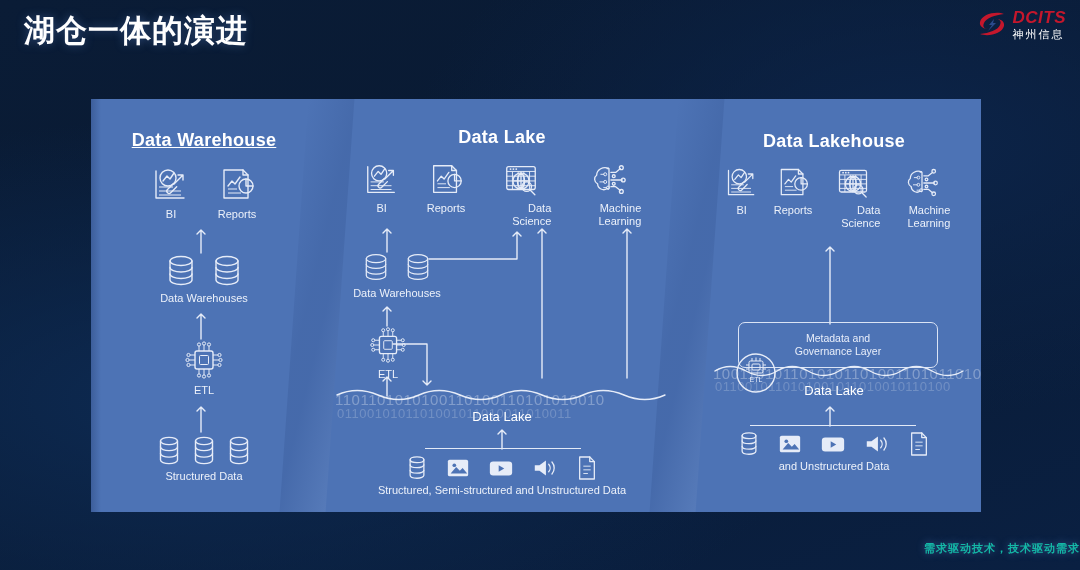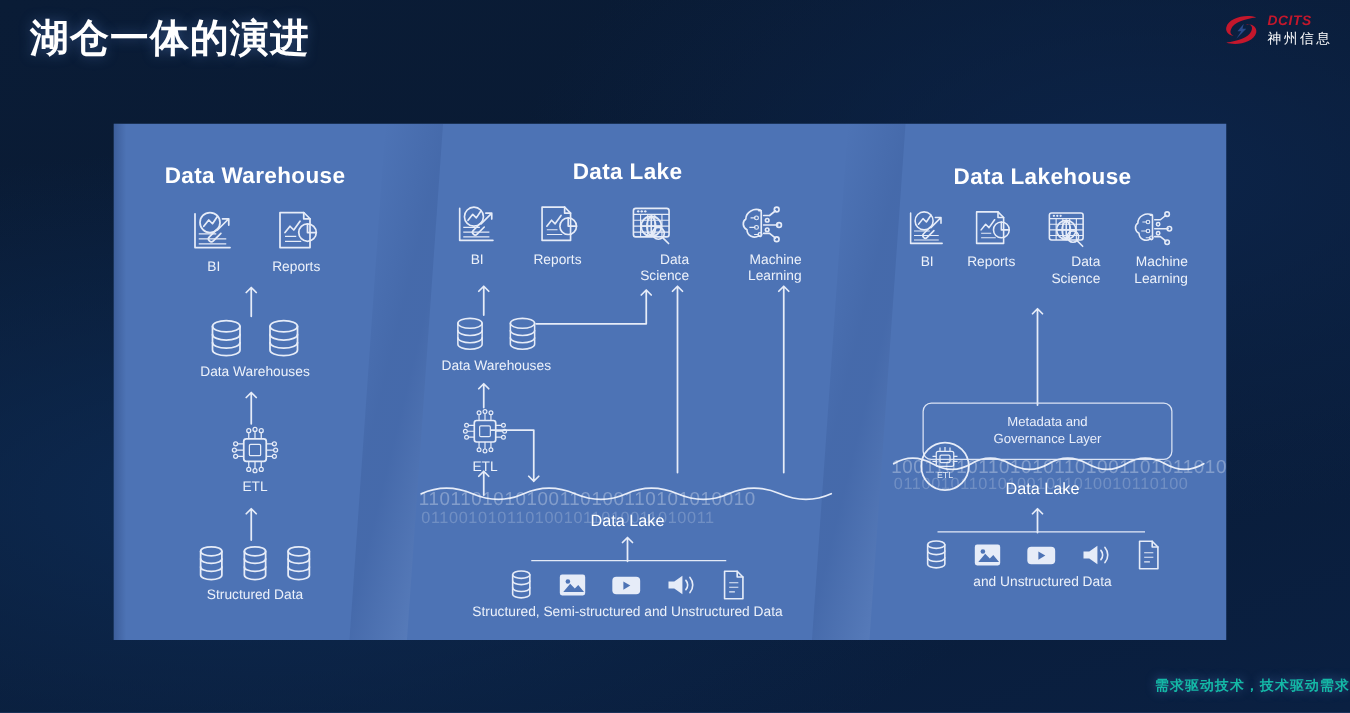--- a/index.html
+++ b/index.html
@@ -28,21 +28,21 @@
     text-shadow: 0 0 10px rgba(120,170,255,.35);
   }
   .logo {
     position: absolute;
     right: 14px; top: 8px;
     display: flex; align-items: center; gap: 5px;
   }
   .logo-mark { width: 32px; height: 32px; }
   .logo-text { display: flex; flex-direction: column; line-height: 1; }
   .logo-en {
-    font-size: 11px; font-weight: bold; color: #c4172c;
+    font-size: 17px; font-weight: bold; color: #c4172c;
     letter-spacing: .5px; font-style: italic;
   }
   .logo-cn {
     font-size: 11px; color: #ffffff; letter-spacing: 2px; margin-top: 3px;
   }
 
   
   .panel {
     position: absolute;
     left: 91px; top: 99px;
@@ -145,21 +145,21 @@
     <span class="logo-cn">神州信息</span>
   </span>
 </div>
 
 <div class="panel">
   <div class="panel-edge-l"></div>
   <div class="divider d1"></div>
   <div class="divider d2"></div>
 
   <div class="col col-dw">
-    <div class="col-title" style="top:31px;">Data Warehouse</div>
+    <div class="col-title" style="top:31px;text-decoration:underline;">Data Warehouse</div>
 
     <div class="node" style="left:33px; top:66px; width:160px;">
       <div class="icon-row" style="gap:26px;">
         <div class="icon-cell">
           <span>
             <svg width="40" height="40" viewBox="0 0 40 40">
               <path class="stroke" d="M5 6 V33 H33"></path>
               <path class="stroke-thin" d="M8 30 H30 M8 26 H30 M8 22 H22"></path>
               <circle class="stroke" cx="17" cy="13" r="8"></circle>
               <path class="stroke" d="M12 16 l4-5 3 3 4-6"></path>

